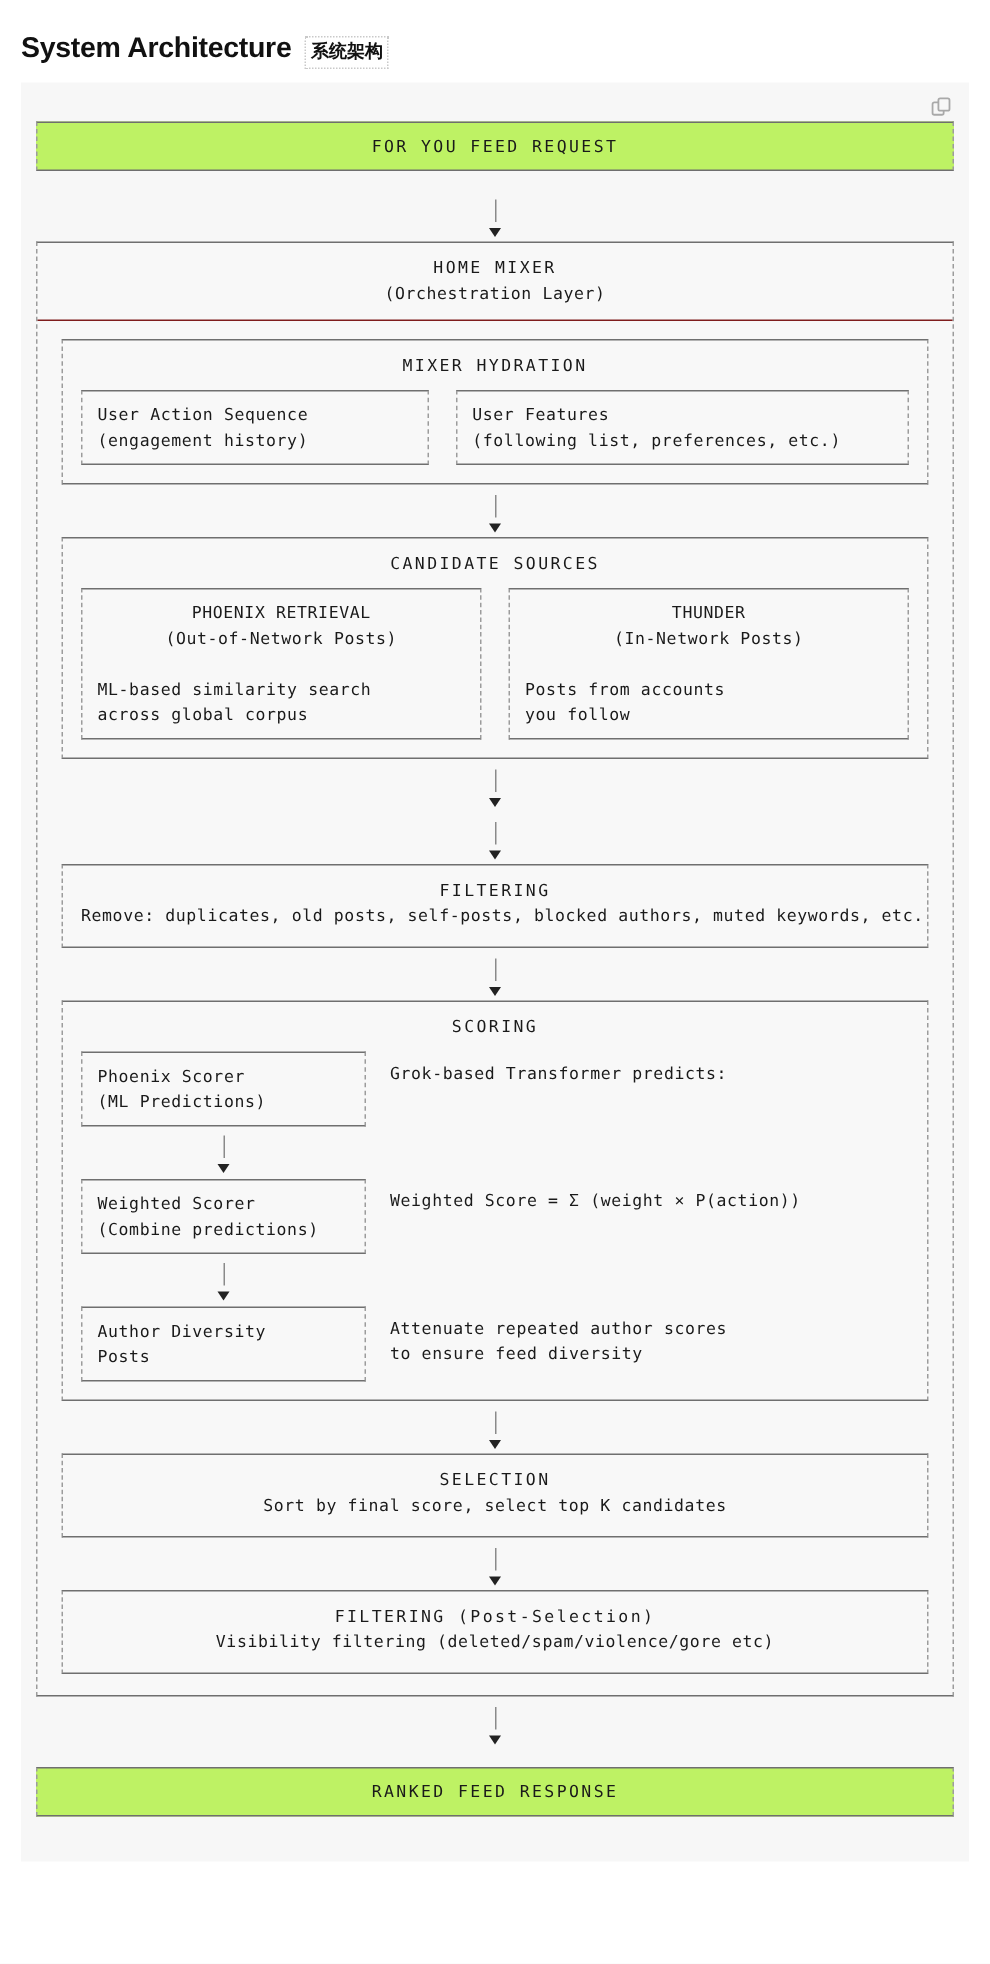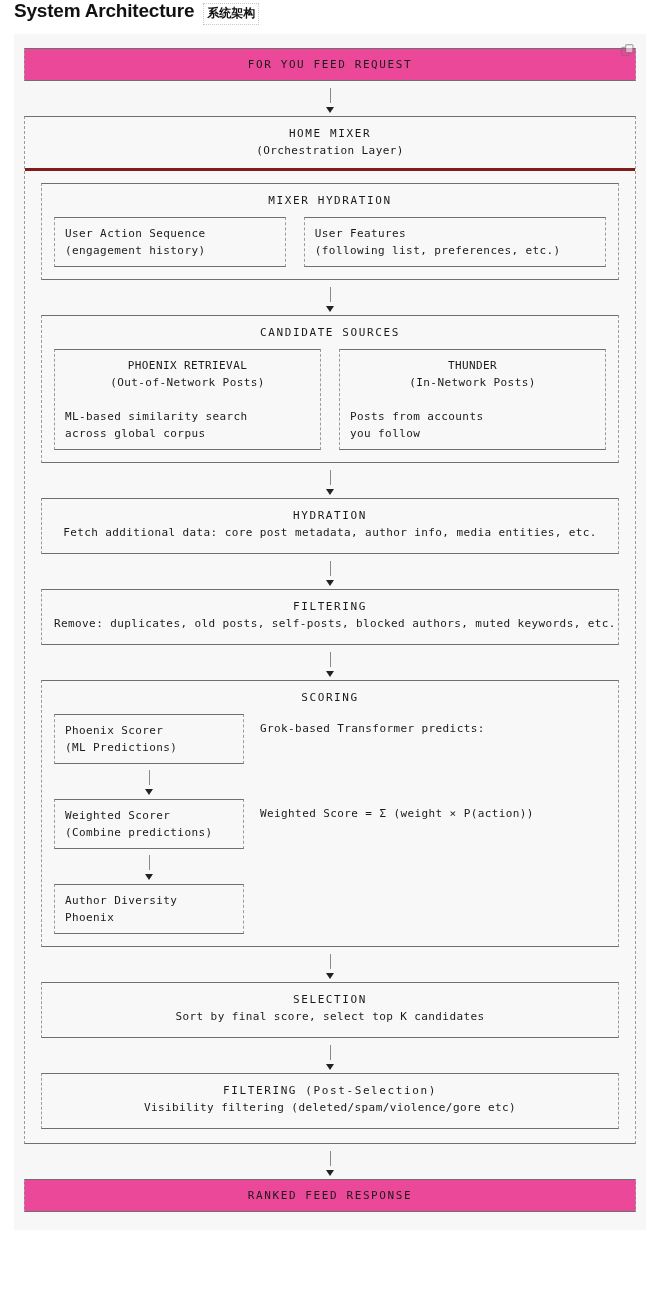--- a/index.html
+++ b/index.html
@@ -10,21 +10,21 @@
     width: 660px;
   }
   body {
     font-family: "Liberation Sans", sans-serif;
     color: #111111;
     -webkit-font-smoothing: antialiased;
   }
 
   
   .page-header {
-    padding: 0 14px 9px 14px;
+    padding: 22px 14px 9px 14px;
     display: flex;
     align-items: baseline;
     gap: 9px;
   }
   .page-title {
     font-size: 19px;
     font-weight: 700;
     letter-spacing: -0.2px;
     color: #111111;
     white-space: nowrap;
@@ -54,23 +54,23 @@
     opacity: 0.55;
     cursor: pointer;
   }
   .copy-icon svg { display: block; }
 
   
   .box {
     border: 1px solid #6f6f6f;
     border-left: 1px dashed #9c9c9c;
     border-right: 1px dashed #9c9c9c;
-    background: #ec4899;
+    background: #bef264;
     padding: 7px 10px;
-    margin: 0 auto;
+    margin: 12px auto;
   }
   .box.full {
     width: 100%;
   }
 
   .box-line {
     font-family: "DejaVu Sans Mono", "Liberation Mono", monospace;
     font-size: 11px;
     line-height: 17px;
     letter-spacing: 0.4px;
@@ -111,21 +111,21 @@
 
   
   .mixer {
     border: 1px solid #6f6f6f;
     border-left: 1px dashed #9c9c9c;
     border-right: 1px dashed #9c9c9c;
     background: #f8f8f8;
     padding: 0;
   }
   .mixer-head {
-    border-bottom: 3px solid #7f1d1d;
+    border-bottom: 1px solid #7f1d1d;
     padding: 8px 10px 9px 10px;
   }
   .mixer-body {
     padding: 12px 16px 14px 16px;
   }
 
   
   .group {
     border: 1px solid #6f6f6f;
     border-left: 1px dashed #9c9c9c;
@@ -267,24 +267,20 @@
             </div>
           </div>
         </div>
       </div>
 
       <div class="connector">
         <span class="bar"></span>
         <span class="arrow"></span>
       </div>
 
-      <div class="group">
-        <div class="box-line center spaced">HYDRATION</div>
-        <div class="box-line center">Fetch additional data: core post metadata, author info, media entities, etc.</div>
-      </div>
 
       <div class="connector">
         <span class="bar"></span>
         <span class="arrow"></span>
       </div>
 
       <div class="group">
         <div class="box-line center spaced">FILTERING</div>
         <div class="box-line center">Remove: duplicates, old posts, self-posts, blocked authors, muted keywords, etc.</div>
       </div>
@@ -332,22 +328,26 @@
           <div class="score-connector">
             <span class="bar"></span>
             <span class="arrow"></span>
           </div>
         </div>
 
         <div class="score-row">
           <div class="score-box">
             <div class="subbox">
               <div class="box-line left">Author Diversity</div>
-              <div class="box-line left">Phoenix</div>
-            </div>
+              <div class="box-line left">Posts</div>
+            </div>
+          </div>
+          <div class="score-note">
+            <div class="box-line left">Attenuate repeated author scores</div>
+            <div class="box-line left">to ensure feed diversity</div>
           </div>
         </div>
       </div>
 
       <div class="connector">
         <span class="bar"></span>
         <span class="arrow"></span>
       </div>
 
       <div class="group">

